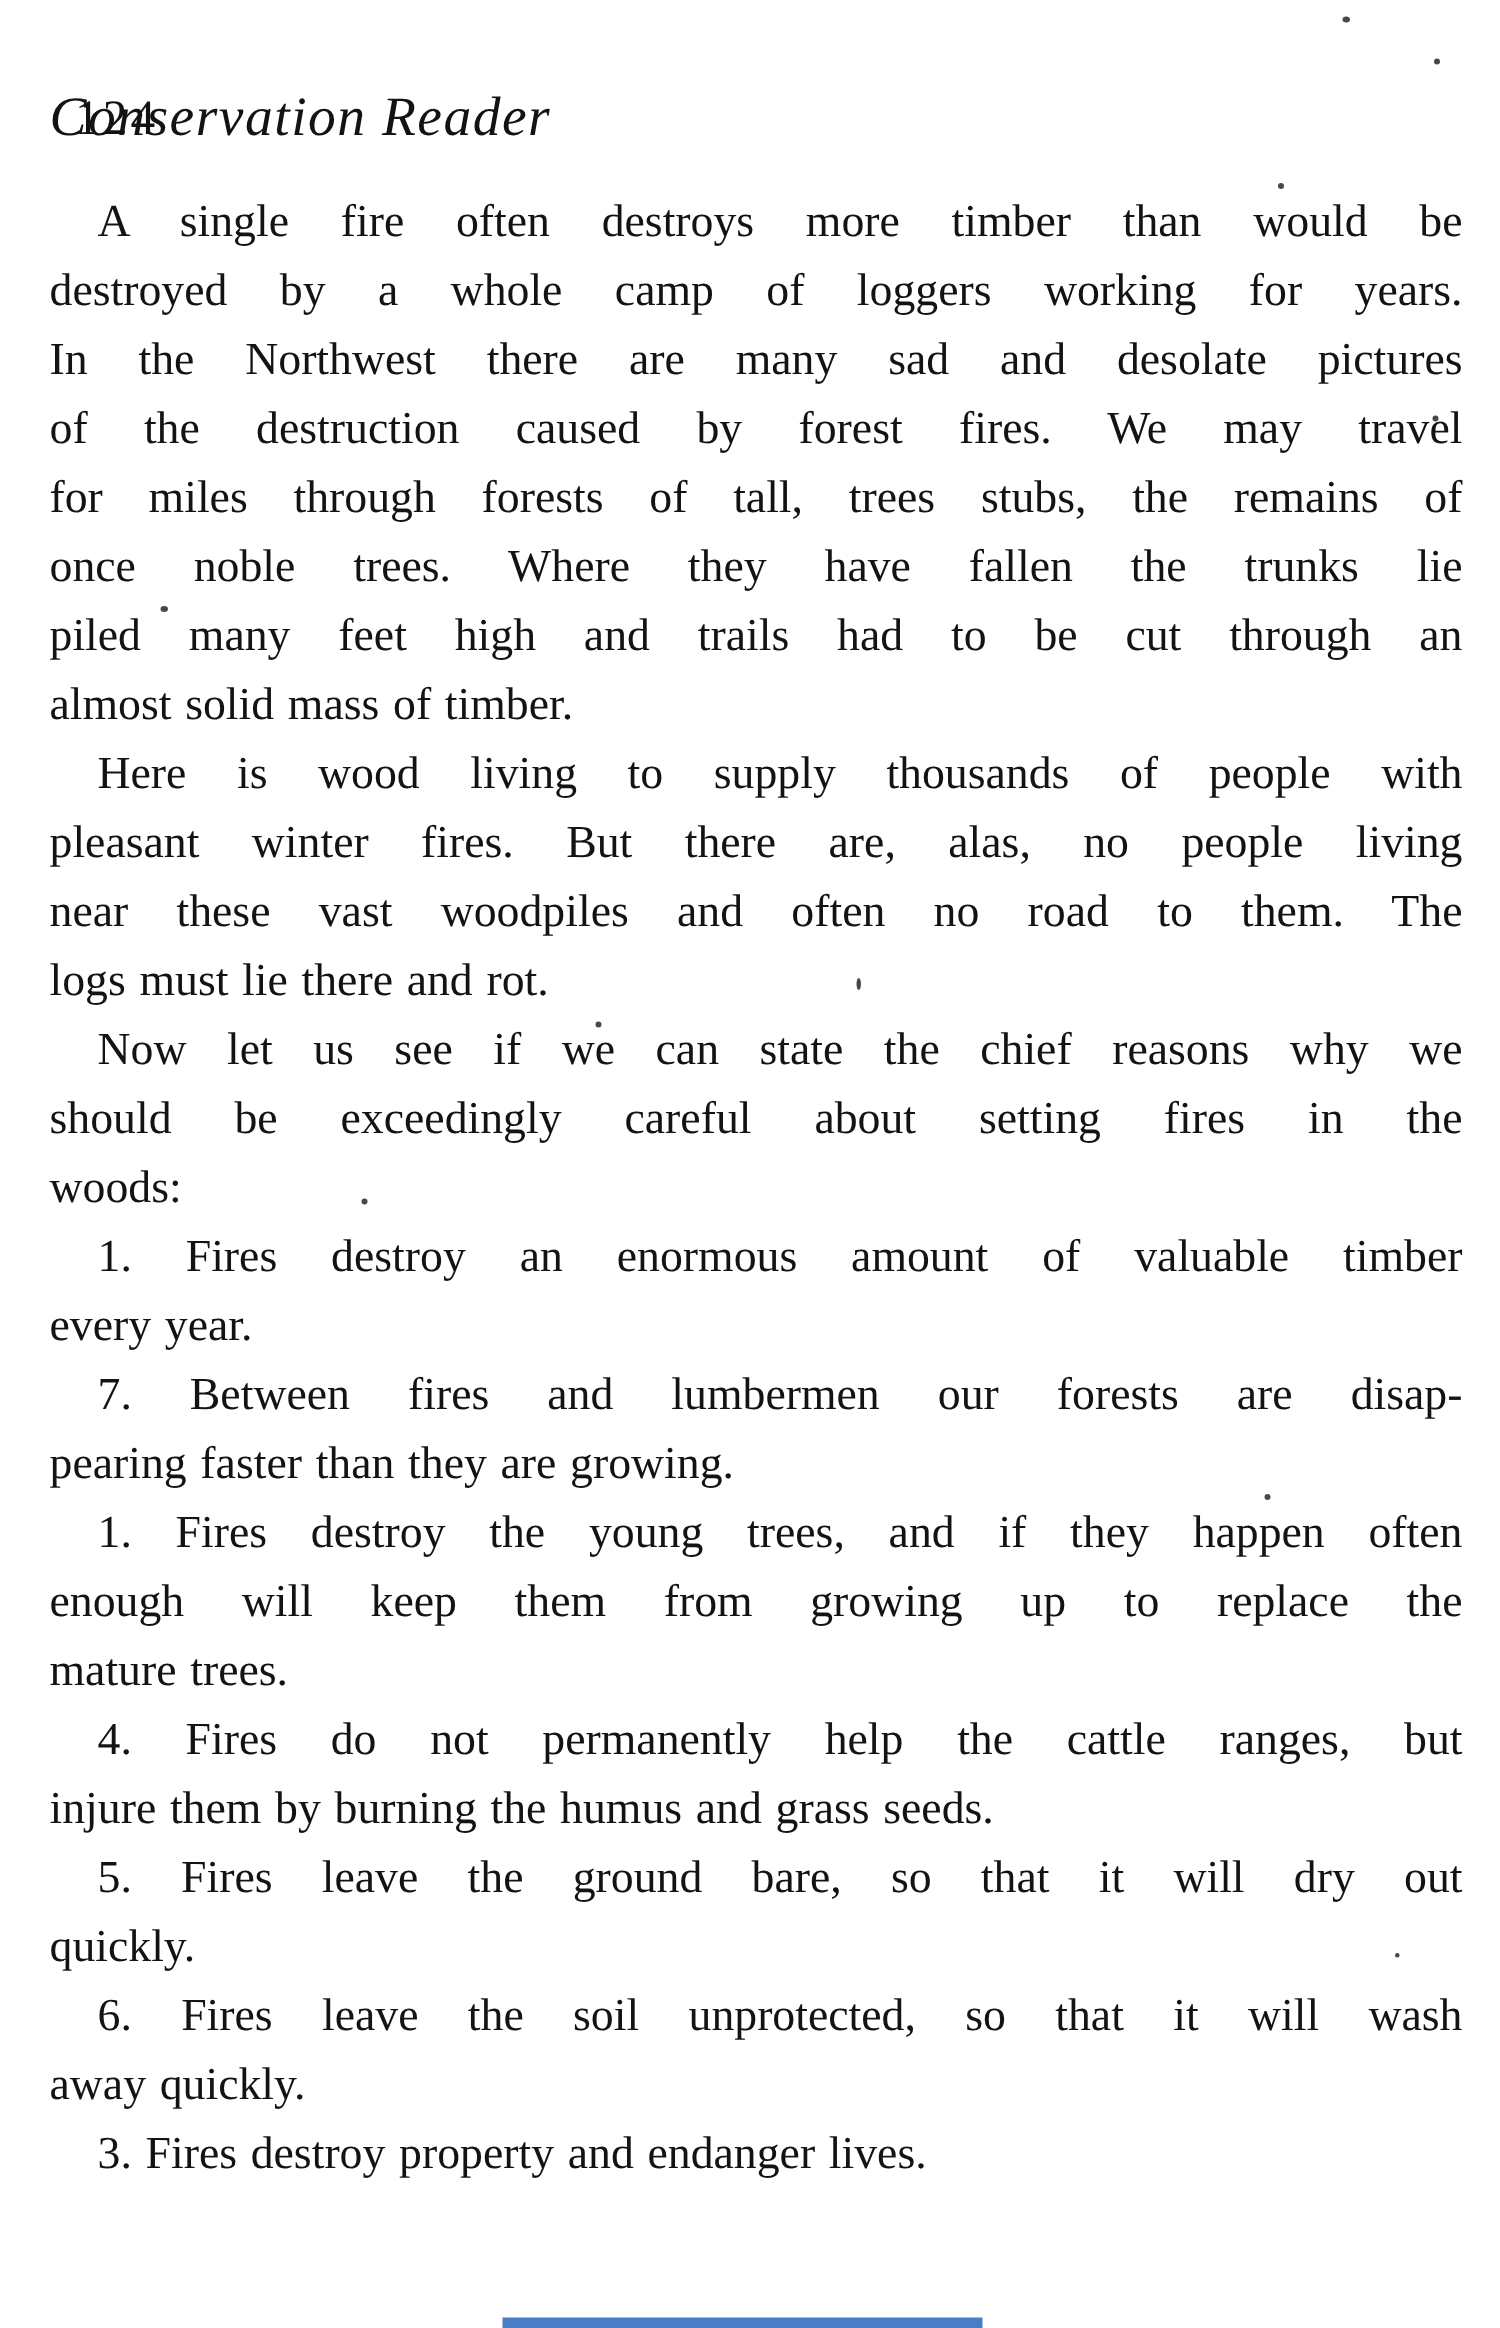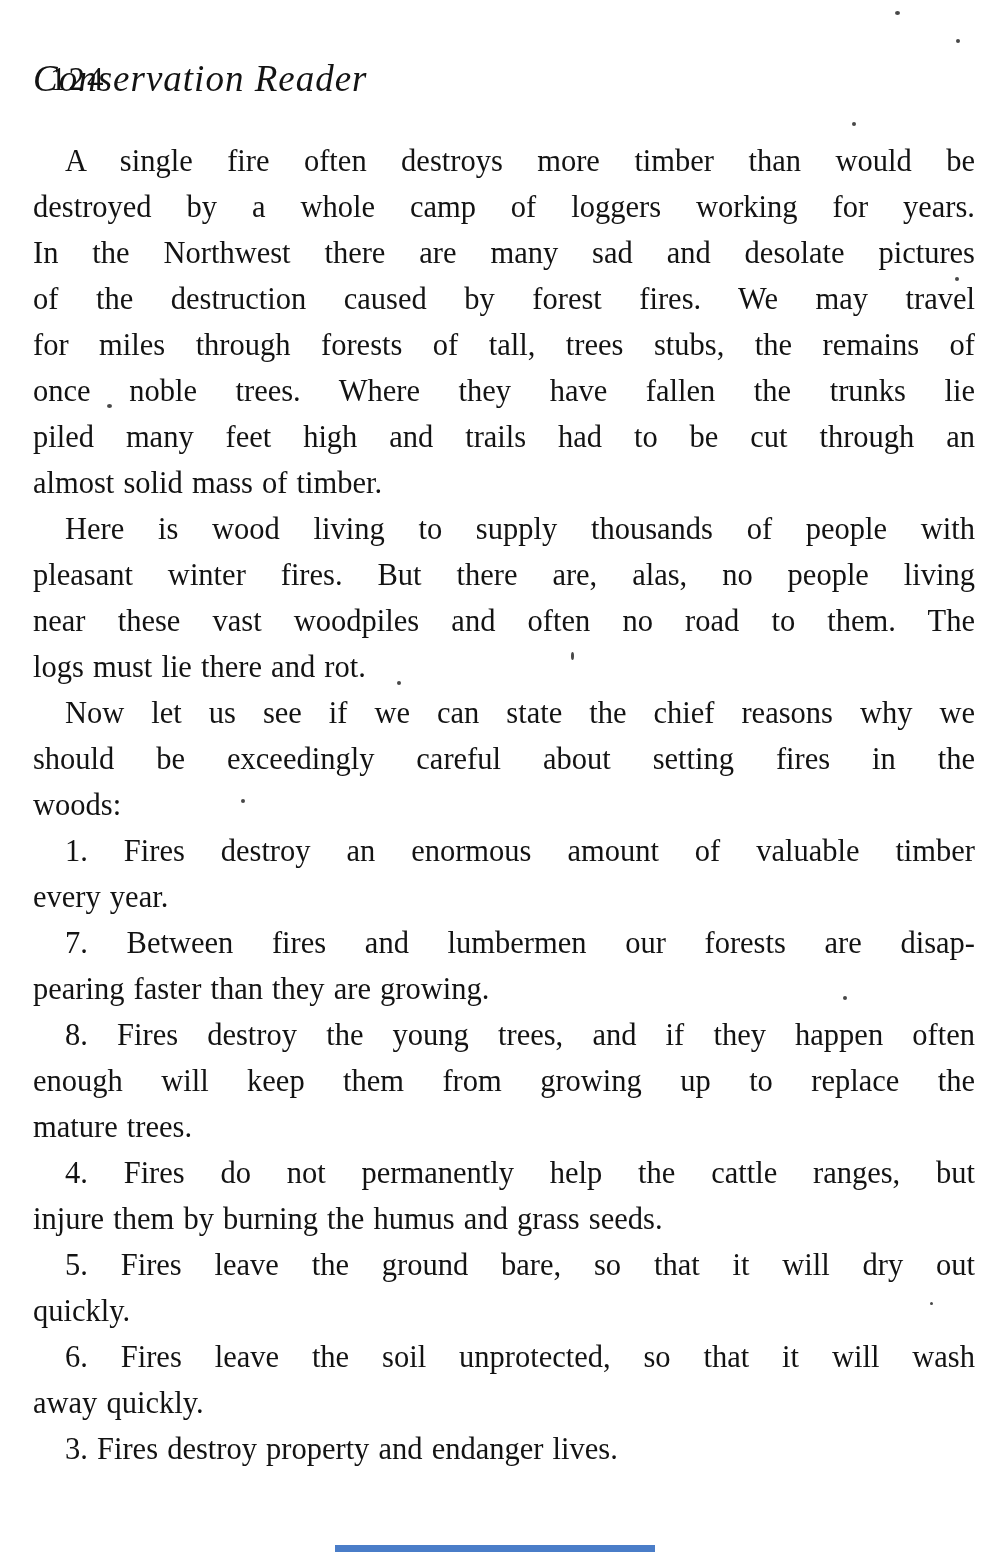--- a/index.html
+++ b/index.html
@@ -31,21 +31,21 @@
     letter-spacing: 2px;
   }
   .running-title {
     display: block;
     text-align: left;
     font-style: italic;
     font-size: 37px;
     letter-spacing: 1px;
   }
   .page-body {
-    margin-top: 34px;
+    margin-top: 20px;
     width: 942px;
   }
   .line {
     font-size: 30.5px;
     line-height: 46px;
     height: 46px;
     text-align: justify;
     text-align-last: justify;
     word-spacing: 1.5px;
     white-space: normal;
@@ -104,21 +104,21 @@
       </div>
       <div class="para">
         <div class="line first">1. Fires destroy an enormous amount of valuable timber</div>
         <div class="line last">every year.</div>
       </div>
       <div class="para">
         <div class="line first">7. Between fires and lumbermen our forests are disap-</div>
         <div class="line last">pearing faster than they are growing.</div>
       </div>
       <div class="para">
-        <div class="line first">8. Fires destroy the young trees, and if they happen often</div>
+        <div class="line first">1. Fires destroy the young trees, and if they happen often</div>
         <div class="line">enough will keep them from growing up to replace the</div>
         <div class="line last">mature trees.</div>
       </div>
       <div class="para">
         <div class="line first">4. Fires do not permanently help the cattle ranges, but</div>
         <div class="line last">injure them by burning the humus and grass seeds.</div>
       </div>
       <div class="para">
         <div class="line first">5. Fires leave the ground bare, so that it will dry out</div>
         <div class="line last">quickly.</div>

